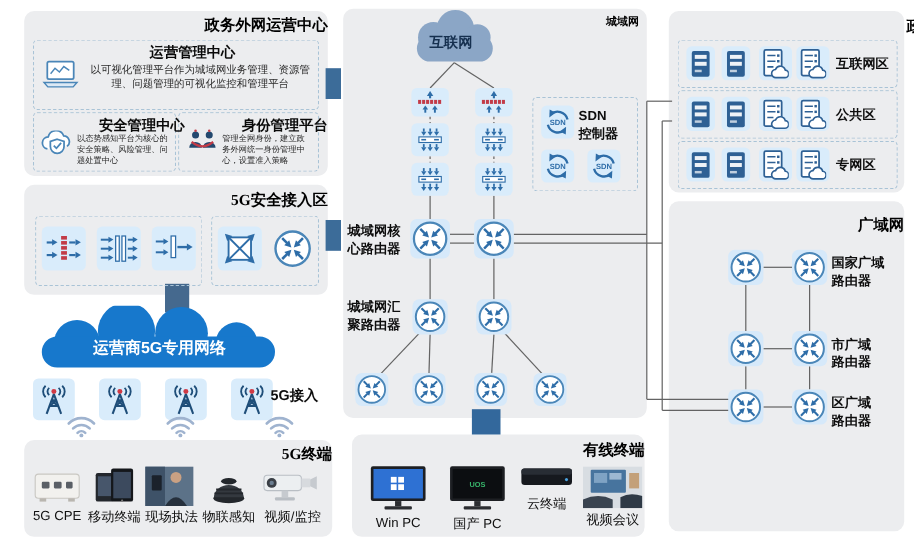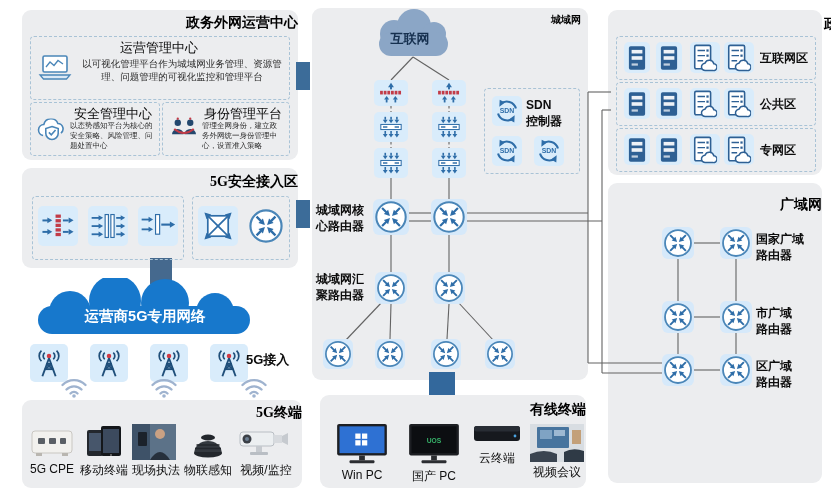--- a/index.html
+++ b/index.html
@@ -1,20 +1,20 @@
 <!DOCTYPE html>
 <html><head>
 <meta charset="utf-8">
 <style>
   html,body{margin:0;padding:0;background:#fff;font-family:"Liberation Sans",sans-serif;}
   svg{font-family:inherit;}
   .stage{position:relative;width:831px;height:500px;background:#fff;overflow:hidden;}
   .panel{position:absolute;background:#ecedef;border-radius:9px;}
   .ptitle{position:absolute;text-align:right;font-weight:700;font-size:14px;color:#000000;font-family:Liberation Serif, serif;}
-  .stitle{position:absolute;text-align:center;font-weight:400;font-size:13px;color:#0a0a0a;}
+  .stitle{position:absolute;text-align:center;font-weight:700;font-size:13px;color:#0a0a0a;margin-left:16px;}
   .dashed{position:absolute;border:1px dashed #a9c3d6;border-radius:4px;}
   .tile{position:absolute;background:#d9ecfb;border-radius:5px;display:flex;align-items:center;justify-content:center;}
   .rnode{position:absolute;background:#d6e9fa;border-radius:6px;display:flex;align-items:center;justify-content:center;}
   .lbl{position:absolute;font-weight:700;font-size:12px;color:#0d0d0d;line-height:1.3;white-space:pre-line;}
   .desc{position:absolute;color:#2a2a2a;}
   .desc.big{font-size:9.5px;line-height:1.4;text-align:center;}
   .desc.sm{font-size:7.5px;line-height:1.35;}
   .tab{position:absolute;background:#3c6c99;}
   .itemlbl{position:absolute;font-size:12px;color:#101010;text-align:center;}
   .abs{position:absolute;}

